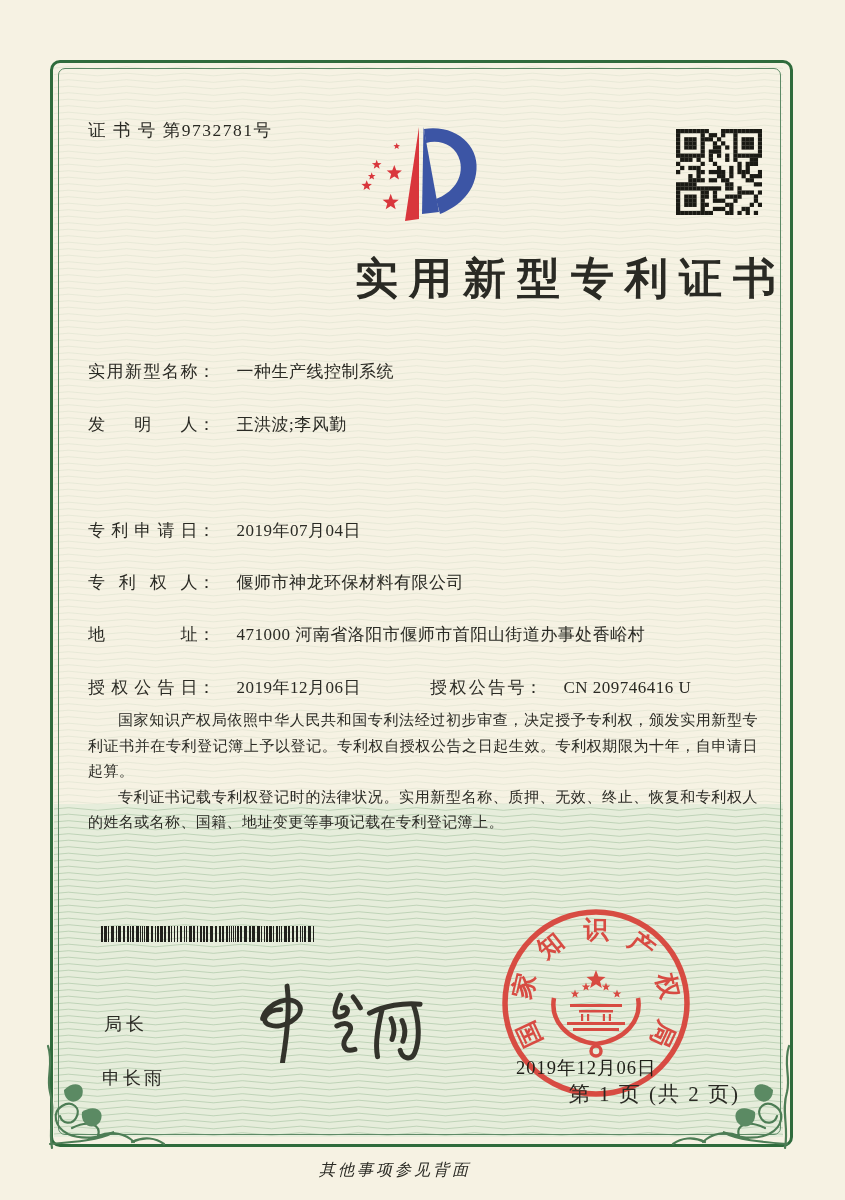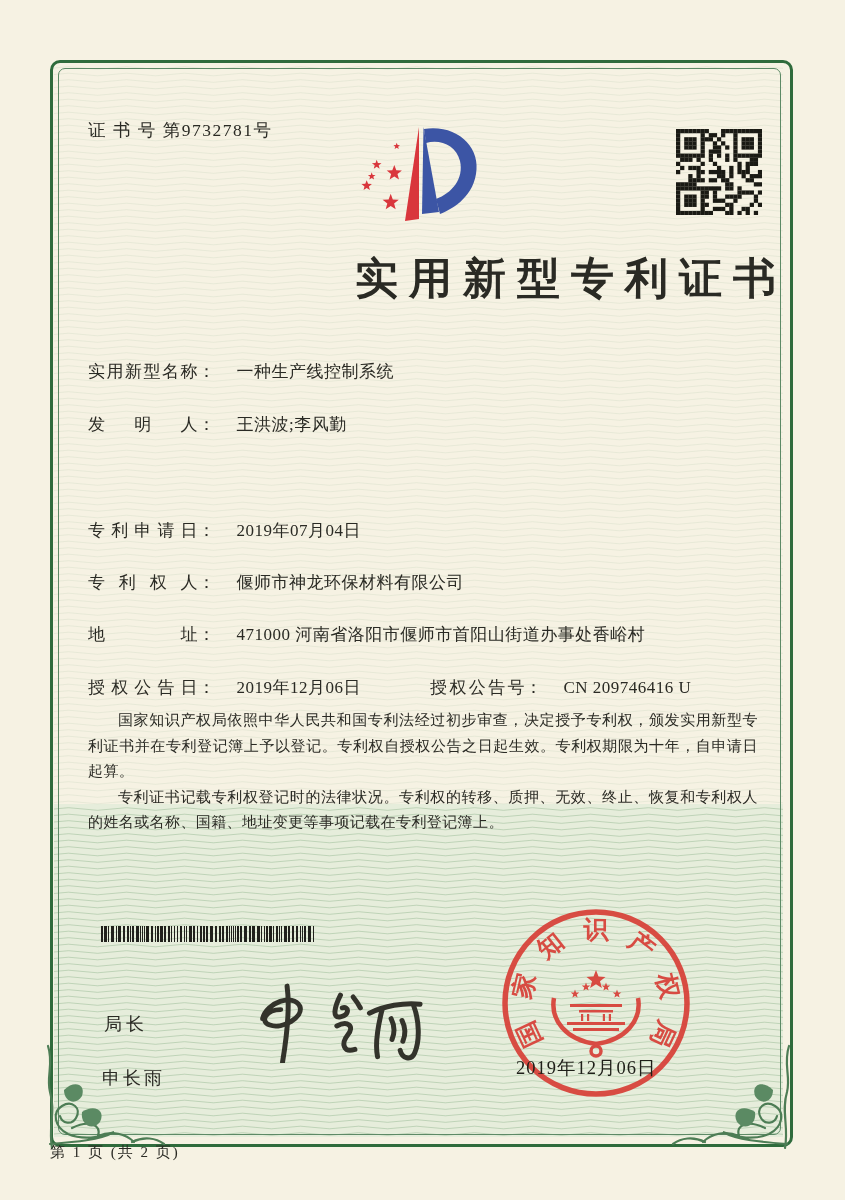--- a/index.html
+++ b/index.html
@@ -42,21 +42,21 @@
   #barcode{position:absolute;left:101px;top:926px;}
   .signer-role{position:absolute;left:104px;top:1012px;font-size:18px;letter-spacing:4px;}
   .signer-name{position:absolute;left:102px;top:1066px;font-size:18px;letter-spacing:3px;}
   #signature{position:absolute;left:233px;top:968px;}
   #signature path{stroke:#33332b;stroke-width:5.5;fill:none;stroke-linecap:round;stroke-linejoin:round;}
   #seal{position:absolute;left:496px;top:903px;opacity:.93;}
   #seal .red{fill:var(--seal-red);}
   #seal .ring{fill:none;stroke:var(--seal-red);stroke-width:5.5;}
   #seal .wreath{fill:none;stroke:var(--seal-red);stroke-width:4.5;}
   .seal-date{position:absolute;left:516px;top:1055px;font-size:18.5px;letter-spacing:1px;color:#1e1e18;}
-  .page-no{position:absolute;left:50px;top:1143px;width:690px;text-align:left;font-size:15px;letter-spacing:2px;}
+  .page-no{position:absolute;left:50px;top:1080px;width:690px;text-align:right;font-size:21px;letter-spacing:2px;}
   .back-note{position:absolute;left:0;top:1160px;width:790px;text-align:center;font-size:16px;letter-spacing:3px;font-style:italic;}
 </style>
 </head>
 <body>
 
 <div class="page">
 
   <svg id="waves" width="729" height="1073">
       <rect x="0" y="740" width="729" height="333" fill="#e3ecd9" opacity="0.85"></rect>
       <path d="M0,4.0 q14.5,-2.6 29,0 q14.5,2.6 29,0 q14.5,-2.6 29,0 q14.5,2.6 29,0 q14.5,-2.6 29,0 q14.5,2.6 29,0 q14.5,-2.6 29,0 q14.5,2.6 29,0 q14.5,-2.6 29,0 q14.5,2.6 29,0 q14.5,-2.6 29,0 q14.5,2.6 29,0 q14.5,-2.6 29,0 q14.5,2.6 29,0 q14.5,-2.6 29,0 q14.5,2.6 29,0 q14.5,-2.6 29,0 q14.5,2.6 29,0 q14.5,-2.6 29,0 q14.5,2.6 29,0 q14.5,-2.6 29,0 q14.5,2.6 29,0 q14.5,-2.6 29,0 q14.5,2.6 29,0 q14.5,-2.6 29,0 q14.5,2.6 29,0" fill="none" stroke="#8fb48c" stroke-width="0.9" opacity="0.16"></path>
@@ -512,21 +512,21 @@
   </div>
   <div class="row" style="top:676px;">
     <span class="lbl">授权公告日</span><span>：</span><span class="val">2019年12月06日</span>
     <span class="grant-pub">
       <span class="lbl">授权公告号</span><span>：</span><span class="val">CN 209746416 U</span>
     </span>
   </div>
 
   <div class="body-text">
     <p>国家知识产权局依照中华人民共和国专利法经过初步审查，决定授予专利权，颁发实用新型专利证书并在专利登记簿上予以登记。专利权自授权公告之日起生效。专利权期限为十年，自申请日起算。</p>
-    <p>专利证书记载专利权登记时的法律状况。专利权的转移、质押、无效、终止、恢复和专利权人的姓名或名称、国籍、地址变更等事项记载在专利登记簿上。</p>
+    <p>专利证书记载专利权登记时的法律状况。实用新型名称、质押、无效、终止、恢复和专利权人的姓名或名称、国籍、地址变更等事项记载在专利登记簿上。</p>
   </div>
 
   <svg id="barcode" width="218" height="17">
       <rect x="0" y="0" width="2" height="16" fill="#21211c"></rect>
       <rect x="3" y="0" width="3" height="16" fill="#21211c"></rect>
       <rect x="7" y="0" width="1" height="16" fill="#21211c"></rect>
       <rect x="10" y="0" width="3" height="16" fill="#21211c"></rect>
       <rect x="15" y="0" width="1" height="16" fill="#21211c"></rect>
       <rect x="17" y="0" width="3" height="16" fill="#21211c"></rect>
       <rect x="22" y="0" width="2" height="16" fill="#21211c"></rect>
@@ -633,13 +633,14 @@
       <rect x="-29" y="16" width="58" height="3"></rect>
       <rect x="-23" y="22" width="46" height="3"></rect>
       <path class="wreath" d="M-42,-8 C-46,14 -30,34 0,38"></path>
       <path class="wreath" d="M42,-8 C46,14 30,34 0,38"></path>
       <circle cx="0" cy="45" r="5" fill="none" stroke="var(--seal-red)" stroke-width="3.5"></circle>
     </g>
   </svg>
   <div class="seal-date">2019年12月06日</div>
 
   <div class="page-no">第 1 页 (共 2 页)</div>
+  <div class="back-note">其他事项参见背面</div>
 </div>
 
 </body></html>

